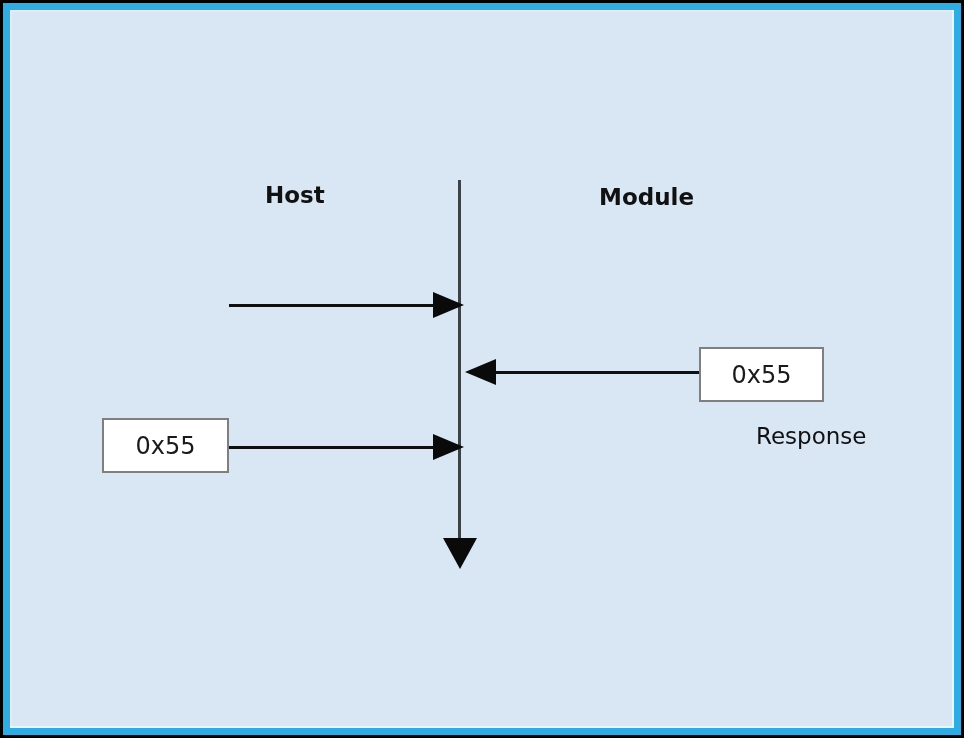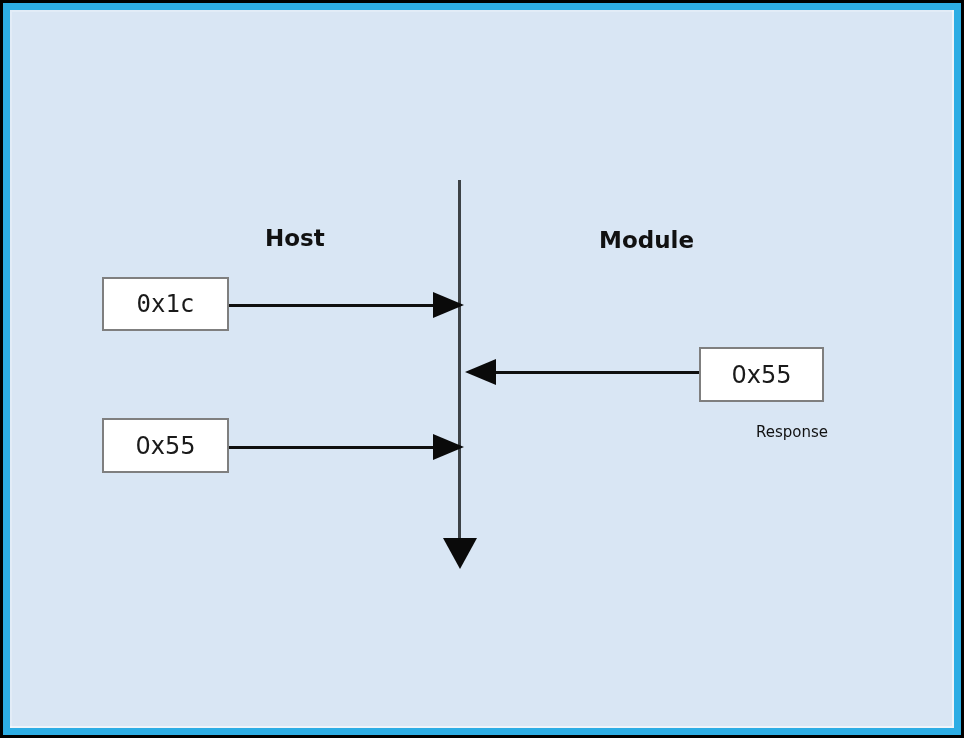--- a/index.html
+++ b/index.html
@@ -22,21 +22,20 @@
     left: 7px; top: 7px; right: 7px; bottom: 7px;
     background: #d9e6f4;
     box-shadow: inset -2px -2px 0 rgba(255,255,255,0.55), inset 2px 2px 0 rgba(255,255,255,0.25);
   }
   .lifeline-label {
     position: absolute;
     font-size: 23px;
     font-weight: bold;
     color: #111111;
     white-space: nowrap;
-    margin-top: 43px;
   }
   .label-host   { left: 255px; top: 172px; }
   .label-module { left: 589px; top: 174px; }
 
   .lifeline {
     position: absolute;
     left: 448px; top: 170px;
     width: 3px; height: 358px;
     background: #3d4246;
   }
@@ -90,39 +89,38 @@
     width: 0; height: 0;
     border-top: 13px solid transparent;
     border-bottom: 13px solid transparent;
     border-right: 31px solid #0a0a0a;
   }
   .head-2 { left: 455px; top: 349px; }
 
   .note-label {
     position: absolute;
     left: 746px; top: 413px;
-    font-size: 15px;
+    font-size: 23px;
     color: #111111;
     white-space: nowrap;
   }
 </style>
 </head>
 <body>
 
 <div class="page">
   <div class="canvas">
 
     <div class="lifeline-label label-host">Host</div>
 
     <div class="lifeline-label label-module">Module</div>
 
     <div class="lifeline"></div>
     <div class="lifeline-arrowhead"></div>
 
-    <div class="msg-box mono box-1">0x1c</div>
     <div class="arrow-line line-1"></div>
     <div class="arrow-head-right head-1"></div>
 
     <div class="msg-box box-2">0x55</div>
     <div class="arrow-line line-2"></div>
     <div class="arrow-head-left head-2"></div>
     <div class="note-label">Response</div>
 
     <div class="msg-box box-3">0x55</div>
     <div class="arrow-line line-3"></div>

